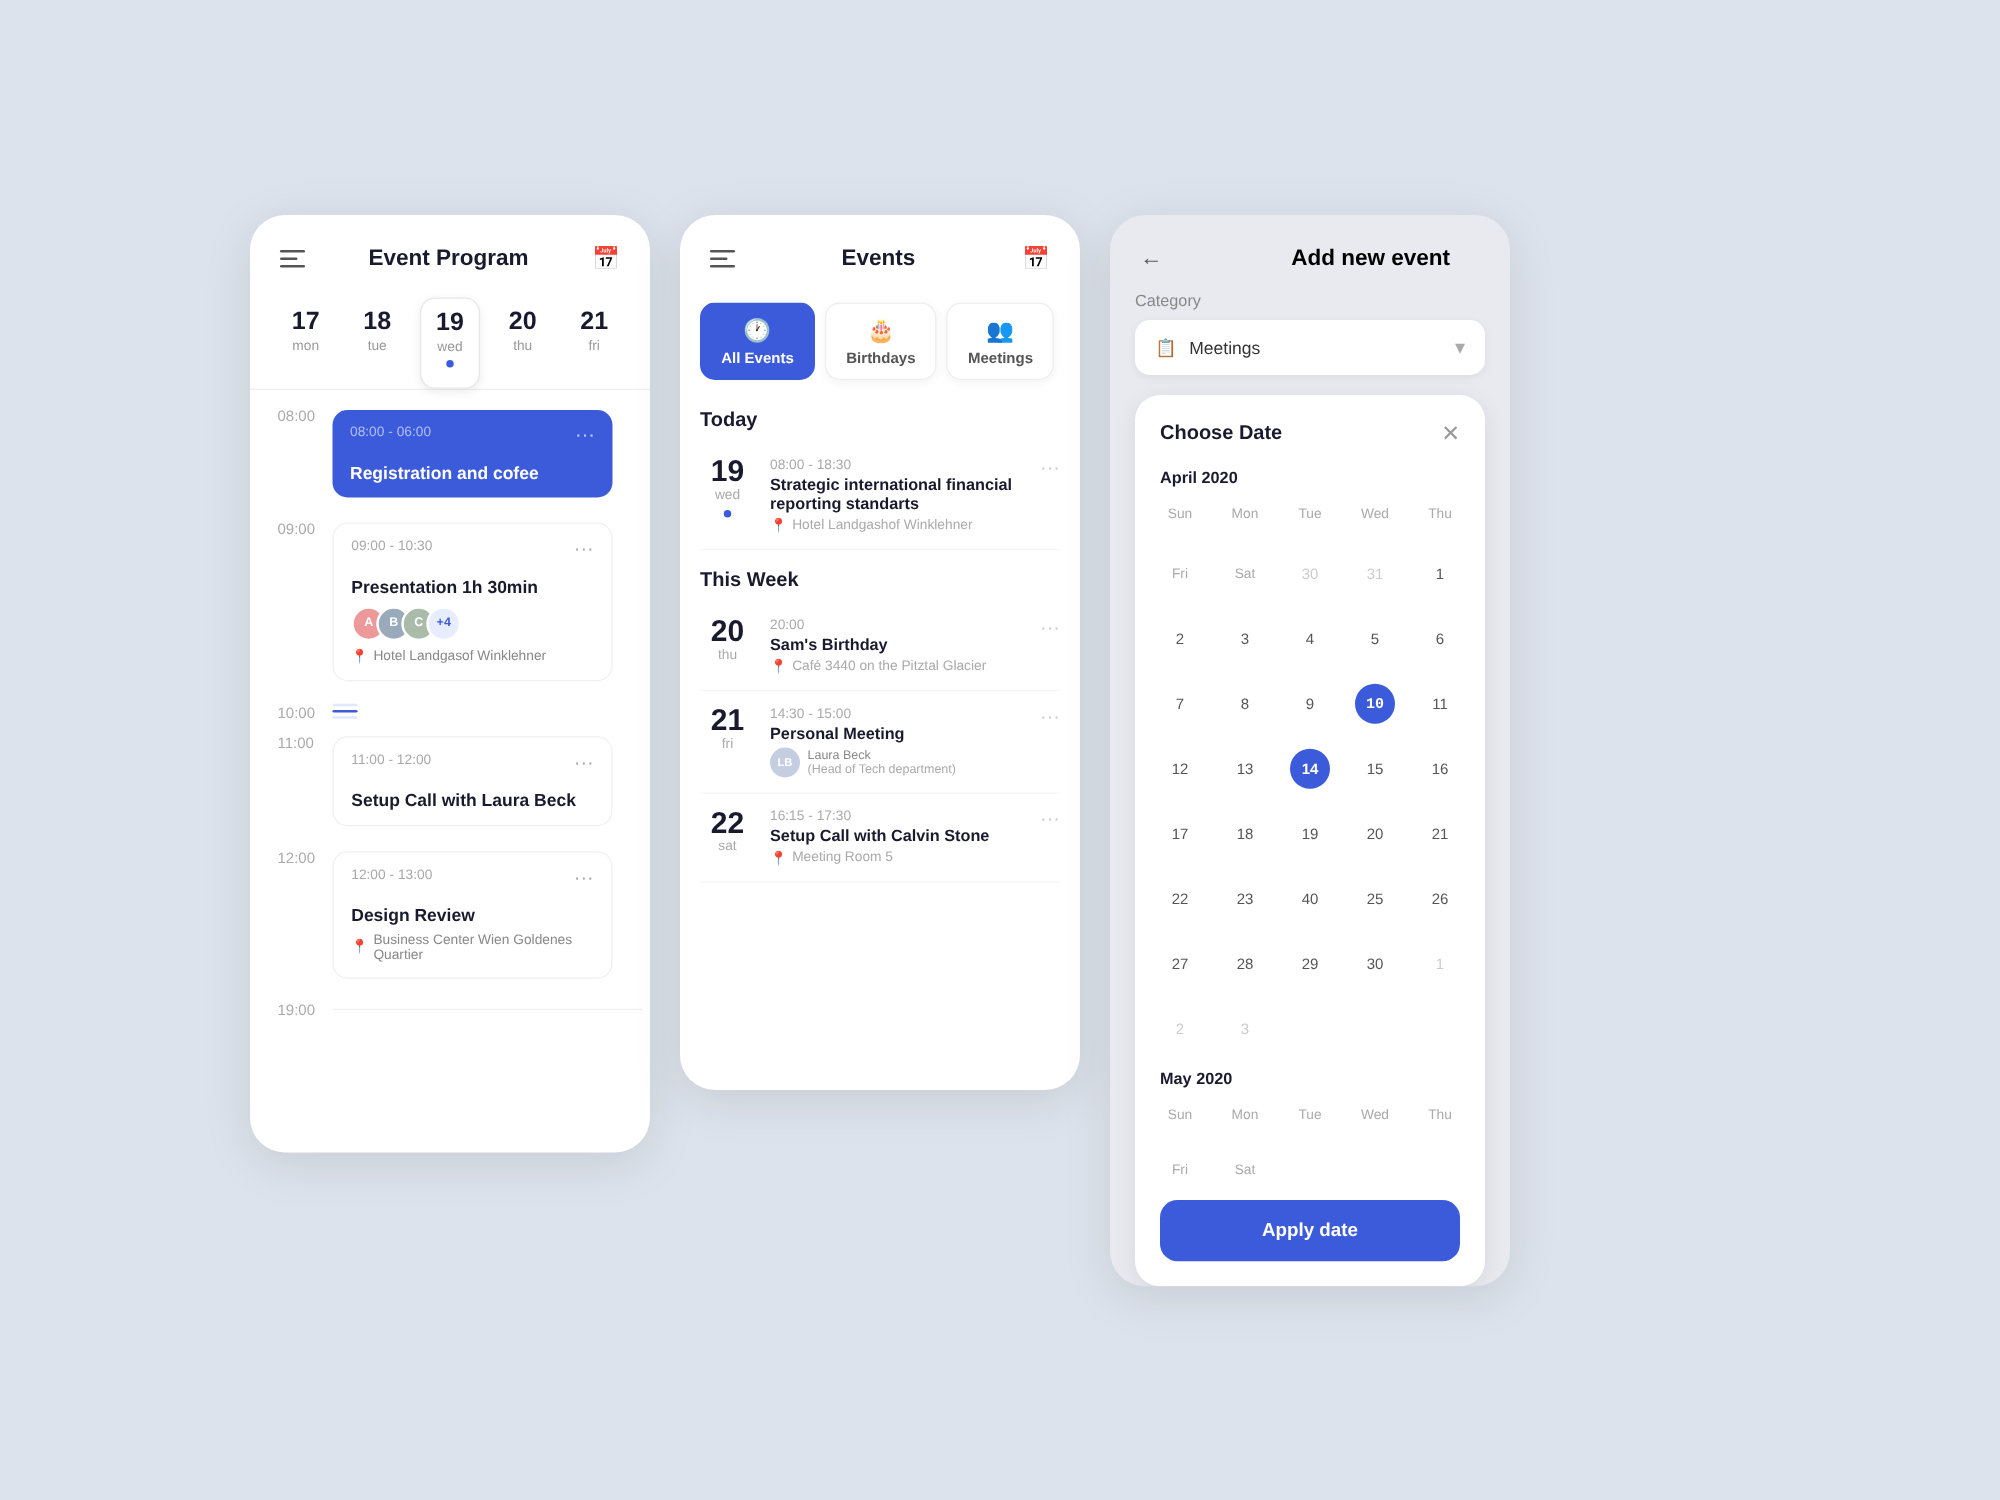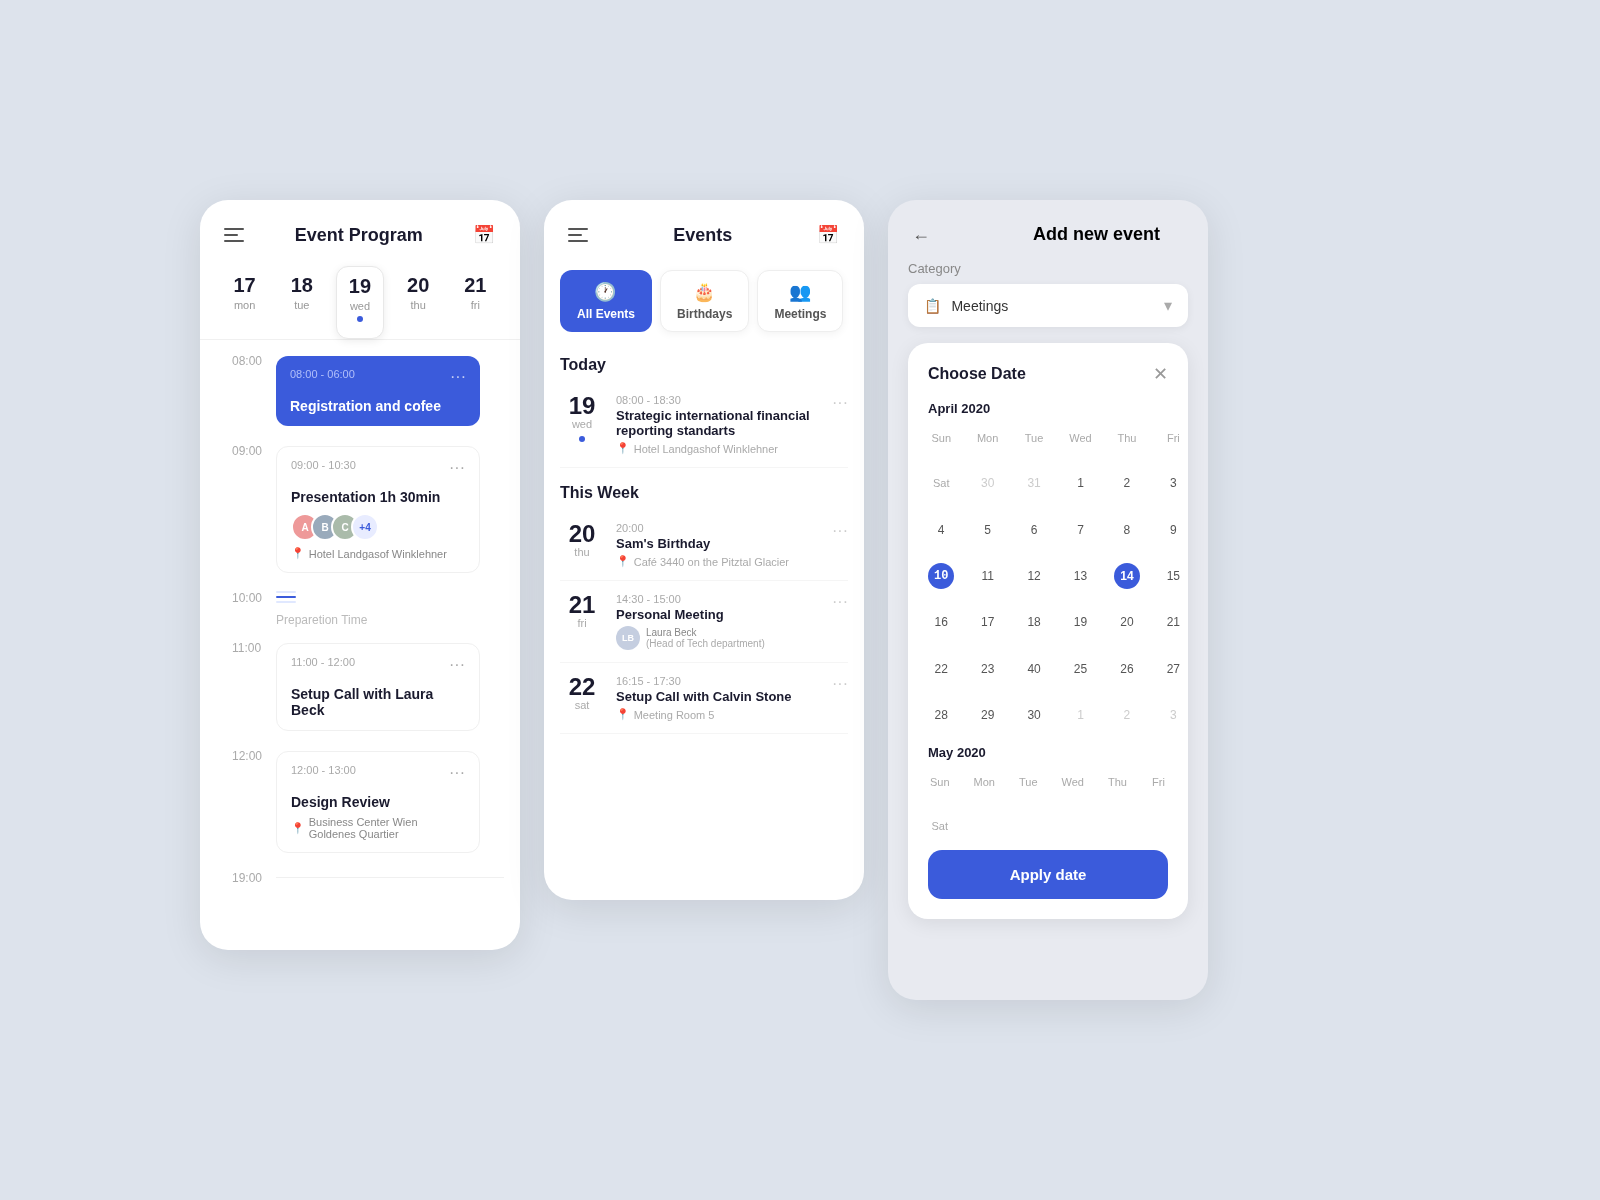--- a/index.html
+++ b/index.html
@@ -78,21 +78,21 @@
     .day-dot {
       width: 6px;
       height: 6px;
       border-radius: 50%;
       background: #3b5bdb;
       margin-top: 4px;
     }
     .day-item.active .day-num { color: #1a1a2e; }
     .day-item.active { border: 1px solid #e8e8e8; box-shadow: 0 2px 8px rgba(0,0,0,0.08); }
     .schedule {
-      padding: 12px 16px;
+      padding: 12px 6px;
       overflow-y: auto;
     }
     .time-row {
       display: flex;
       align-items: flex-start;
       padding: 0 0 0 16px;
       margin-bottom: 4px;
     }
     .time-label {
       font-size: 12px;
@@ -355,21 +355,21 @@
     }
     .cd-close { cursor: pointer; color: #999; font-size: 18px; }
     .cal-month-title {
       font-size: 13px;
       font-weight: 600;
       color: #1a1a2e;
       margin-bottom: 10px;
     }
     .cal-grid {
       display: grid;
-      grid-template-columns: repeat(6, 1fr);
+      grid-template-columns: repeat(5, 1fr);
       gap: 20px;
     }
     .cal-cell {
       text-align: center;
       padding: 6px 2px;
       font-size: 12px;
       border-radius: 50%;
       cursor: pointer;
       color: #555;
       aspect-ratio: 1;
@@ -497,21 +497,20 @@
       <div style="display:flex; align-items:center; padding: 0 12px 0 16px;">
         <span class="time-label">10:00</span>
         <div style="display:flex; align-items:center; gap:8px; flex:1;">
           <div style="display:flex;flex-direction:column;gap:3px; margin-right:4px;">
             <div style="width:20px;height:2px;background:#e0e8ff;border-radius:1px;"></div>
             <div style="width:20px;height:2px;background:#3b5bdb;border-radius:1px;"></div>
             <div style="width:20px;height:2px;background:#e0e8ff;border-radius:1px;"></div>
           </div>
         </div>
       </div>
-      <div class="prep-label">Preparetion Time</div>
 
       <div style="height:8px;"></div>
 
       <div class="time-row">
         <span class="time-label">11:00</span>
         <div style="flex:1; margin-right:12px;">
           <div class="event-block event-white">
             <div class="event-header-row">
               <span class="event-time">11:00 - 12:00</span>
               <span class="dots-btn">···</span>

